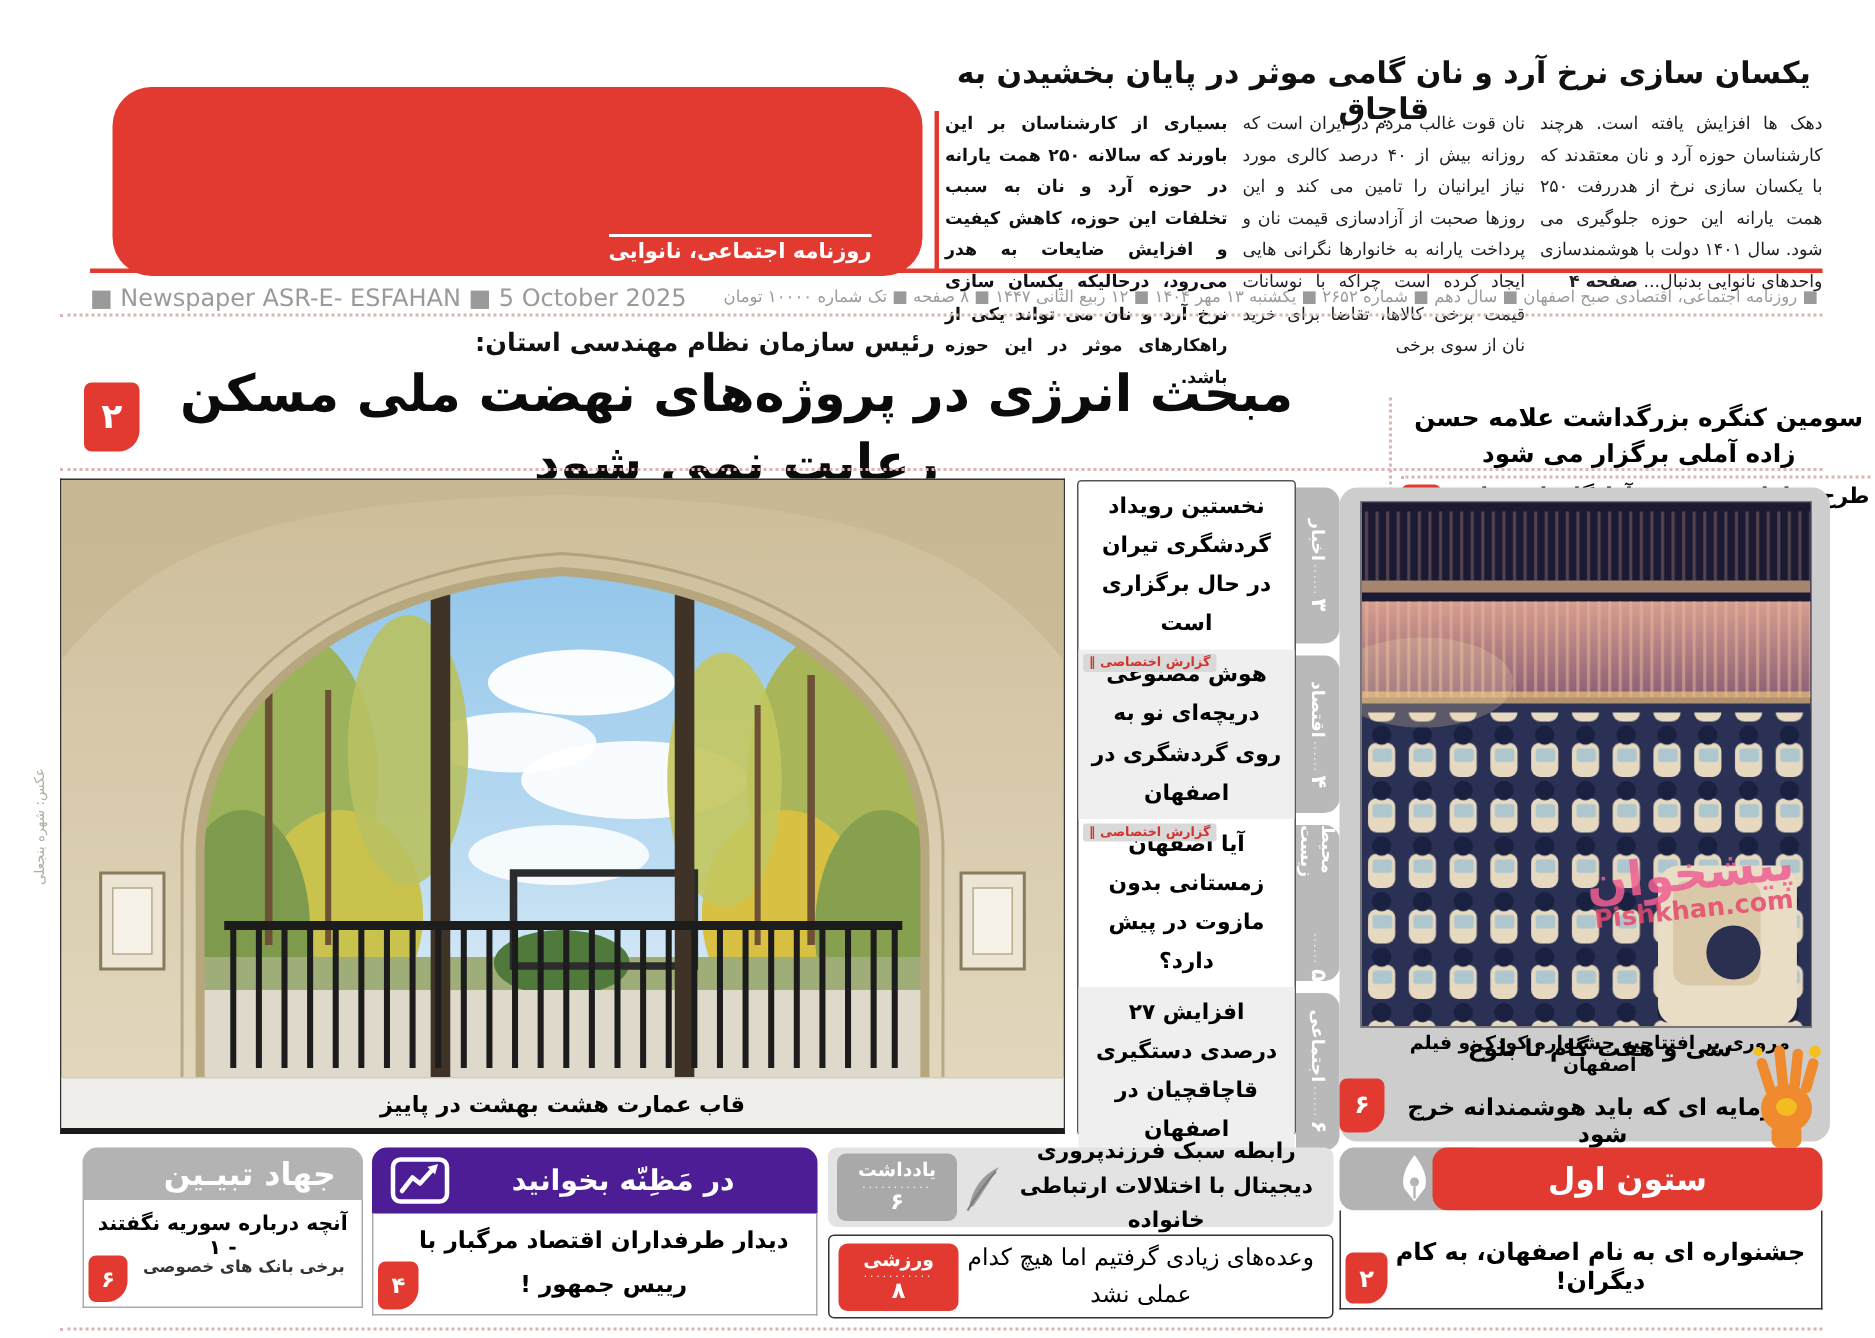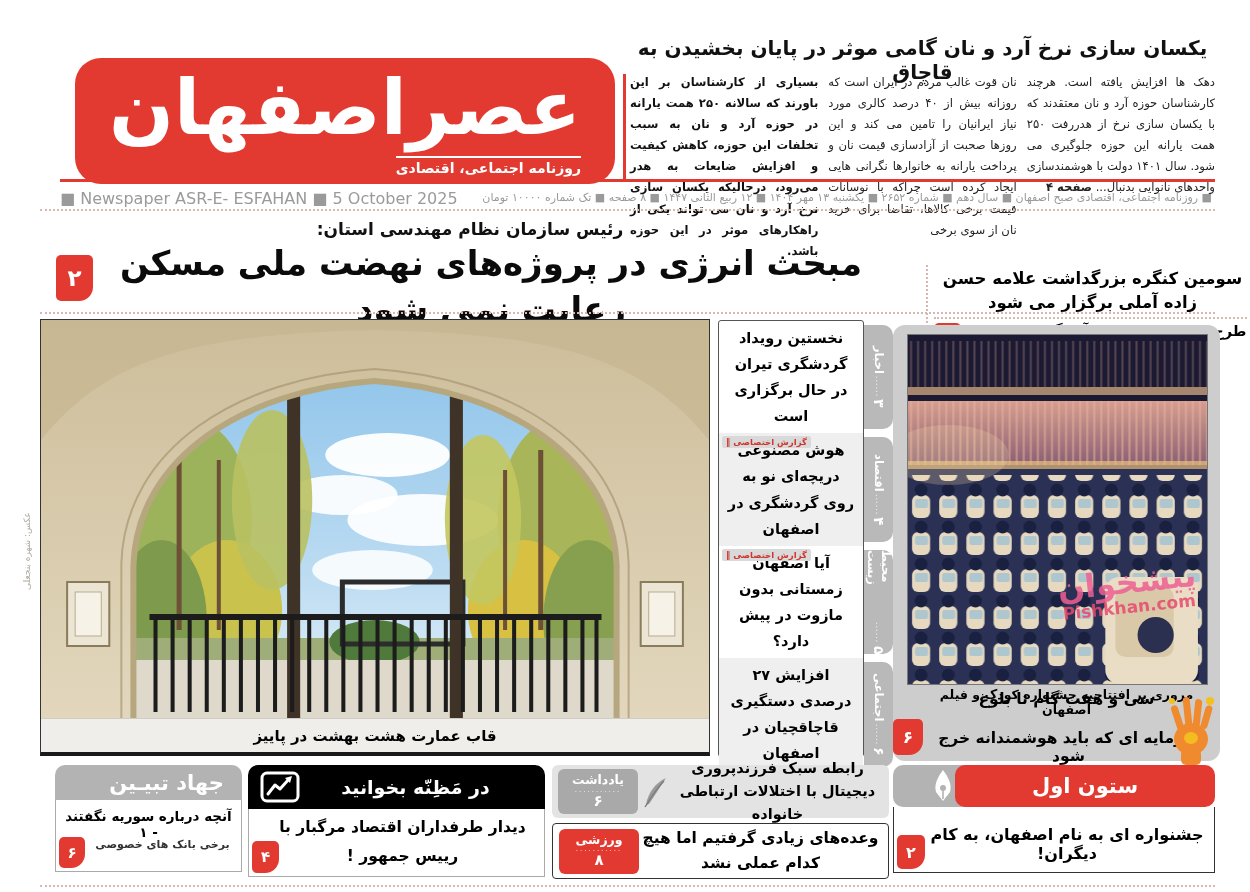--- a/index.html
+++ b/index.html
@@ -63,55 +63,54 @@
   .hand{position:absolute;right:-2px;bottom:-6px;width:58px;height:76px;}
   
   .box-hdr{border-radius:10px 10px 0 0;display:flex;align-items:center;justify-content:center;color:#fff;font-weight:900;}
   .jahad{left:55px;top:765px;width:187px;height:114px;}
   .jahad-hdr{height:35px;background:#b3b3b3;font-size:21px;padding-left:36px;}
   .jahad-body{position:relative;height:72px;border:1px solid #aaa;border-top:none;box-sizing:border-box;}
   .jahad-l1{position:absolute;top:8px;left:6px;right:6px;font-size:13.5px;font-weight:900;text-align:center;}
   .jahad-l2{position:absolute;top:38px;left:34px;right:6px;font-size:11px;font-weight:bold;text-align:center;color:#333;}
   .jahad-badge{left:3px;bottom:3px;width:26px;height:31px;font-size:15px;}
   .mazenneh{left:248px;top:765px;width:297px;height:114px;}
-  .maz-hdr{height:44px;background:#000000;font-size:19px;display:flex;flex-direction:row;align-items:center;direction:rtl;border-radius:10px 10px 0 0;color:#fff;font-weight:900;}
+  .maz-hdr{height:44px;background:#4c1d95;font-size:19px;display:flex;flex-direction:row;align-items:center;direction:rtl;border-radius:10px 10px 0 0;color:#fff;font-weight:900;}
   .maz-title{flex:1;text-align:center;padding-right:14px;}
   .maz-icon{width:40px;height:32px;margin-left:12px;}
   .maz-body{position:relative;height:68px;border:1px solid #aaa;border-top:none;box-sizing:border-box;}
   .maz-text{position:absolute;top:4px;left:20px;right:8px;font-size:15.5px;font-weight:900;text-align:center;line-height:1.9;}
   .maz-badge{left:3px;bottom:3px;width:27px;height:32px;font-size:15px;}
   .midstack{left:552px;top:765px;width:337px;height:114px;display:flex;flex-direction:column;gap:5px;}
   .note-row{height:53px;background:#e3e3e3;border-radius:6px;display:flex;align-items:center;direction:rtl;padding:0 6px;box-sizing:border-box;gap:4px;}
   .note-text{flex:1;font-size:14.5px;font-weight:900;text-align:center;line-height:1.6;}
   .note-quill{width:26px;height:34px;}
   .htab{width:80px;height:45px;border-radius:6px;color:#fff;display:flex;flex-direction:column;align-items:center;justify-content:center;line-height:1.05;}
   .htab .tname{font-size:12.5px;font-weight:bold;}
   .htab .tdots{font-size:7px;letter-spacing:2px;}
   .htab .tnum{font-size:15px;font-weight:900;}
   .note-tab{background:#a9a9a9;}
   .sport-row{height:56px;background:#fff;border:1.5px solid #333;border-radius:4px;display:flex;align-items:center;direction:rtl;padding:0 6px;box-sizing:border-box;}
-  .sport-text{flex:1;font-size:15.5px;font-weight:700;text-align:center;line-height:1.6;}
+  .sport-text{flex:1;font-size:15.5px;font-weight:400;text-align:center;line-height:1.6;}
   .sport-tab{background:#e23a31;}
   .sotun{left:893px;top:765px;width:322px;height:114px;}
   .sotun-hdr{position:relative;height:42px;}
   .sotun-graytab{position:absolute;left:0;top:0;width:100px;height:42px;background:#b3b3b3;border-radius:10px;display:flex;align-items:center;justify-content:center;}
   .sotun-redbar{position:absolute;left:62px;right:0;top:0;height:42px;background:#e23a31;border-radius:10px;display:flex;align-items:center;justify-content:center;color:#fff;font-size:21px;font-weight:900;}
   .sotun-body{position:relative;height:66px;border:1.5px solid #333;border-top:none;box-sizing:border-box;background:#fff;}
   .sotun-text{position:absolute;top:18px;left:34px;right:8px;font-size:16px;font-weight:700;text-align:center;}
   .sotun-badge{left:3px;bottom:3px;width:28px;height:34px;font-size:16px;}
   .pagebottom{left:40px;top:885px;width:1175px;}
 </style>
 </head>
 <body>
 
 <div id="page">
 
   <div class="abs logo">
-    <div class="logo-title">عصراصفهان</div>
-    <div class="logo-tag rtl">روزنامه اجتماعی، اقتصادی</div>
+    <div class="logo-tag rtl">روزنامه اجتماعی، نانوایی</div>
   </div>
   <div class="abs redrule"></div>
   <div class="abs eng-line">■ Newspaper ASR-E- ESFAHAN ■ 5 October 2025</div>
   <div class="abs info-line">■ روزنامه اجتماعی، اقتصادی صبح اصفهان ■ سال دهم ■ شماره ۲۶۵۲ ■ یکشنبه ۱۳ مهر ۱۴۰۴ ■ ۱۲ ربیع الثانی ۱۴۴۷ ■ ۸ صفحه ■ تک شماره ۱۰۰۰۰ تومان</div>
 
   <div class="abs lead-title rtl c">یکسان سازی نرخ آرد و نان گامی موثر در پایان بخشیدن به قاچاق</div>
   <div class="abs lead-redline"></div>
   <div class="abs lead-cols">
     <div class="lead-col first">بسیاری از کارشناسان بر این باورند که سالانه ۲۵۰ همت یارانه در حوزه آرد و نان به سبب تخلفات این حوزه، کاهش کیفیت و افزایش ضایعات به هدر می‌رود، درحالیکه یکسان سازی نرخ آرد و نان می تواند یکی از راهکارهای موثر در این حوزه باشد.</div>
     <div class="lead-col">نان قوت غالب مردم در ایران است که روزانه بیش از ۴۰ درصد کالری مورد نیاز ایرانیان را تامین می کند و این روزها صحبت از آزادسازی قیمت نان و پرداخت یارانه به خانوارها نگرانی هایی ایجاد کرده است چراکه با نوسانات قیمت برخی کالاها، تقاضا برای خرید نان از سوی برخی</div>

